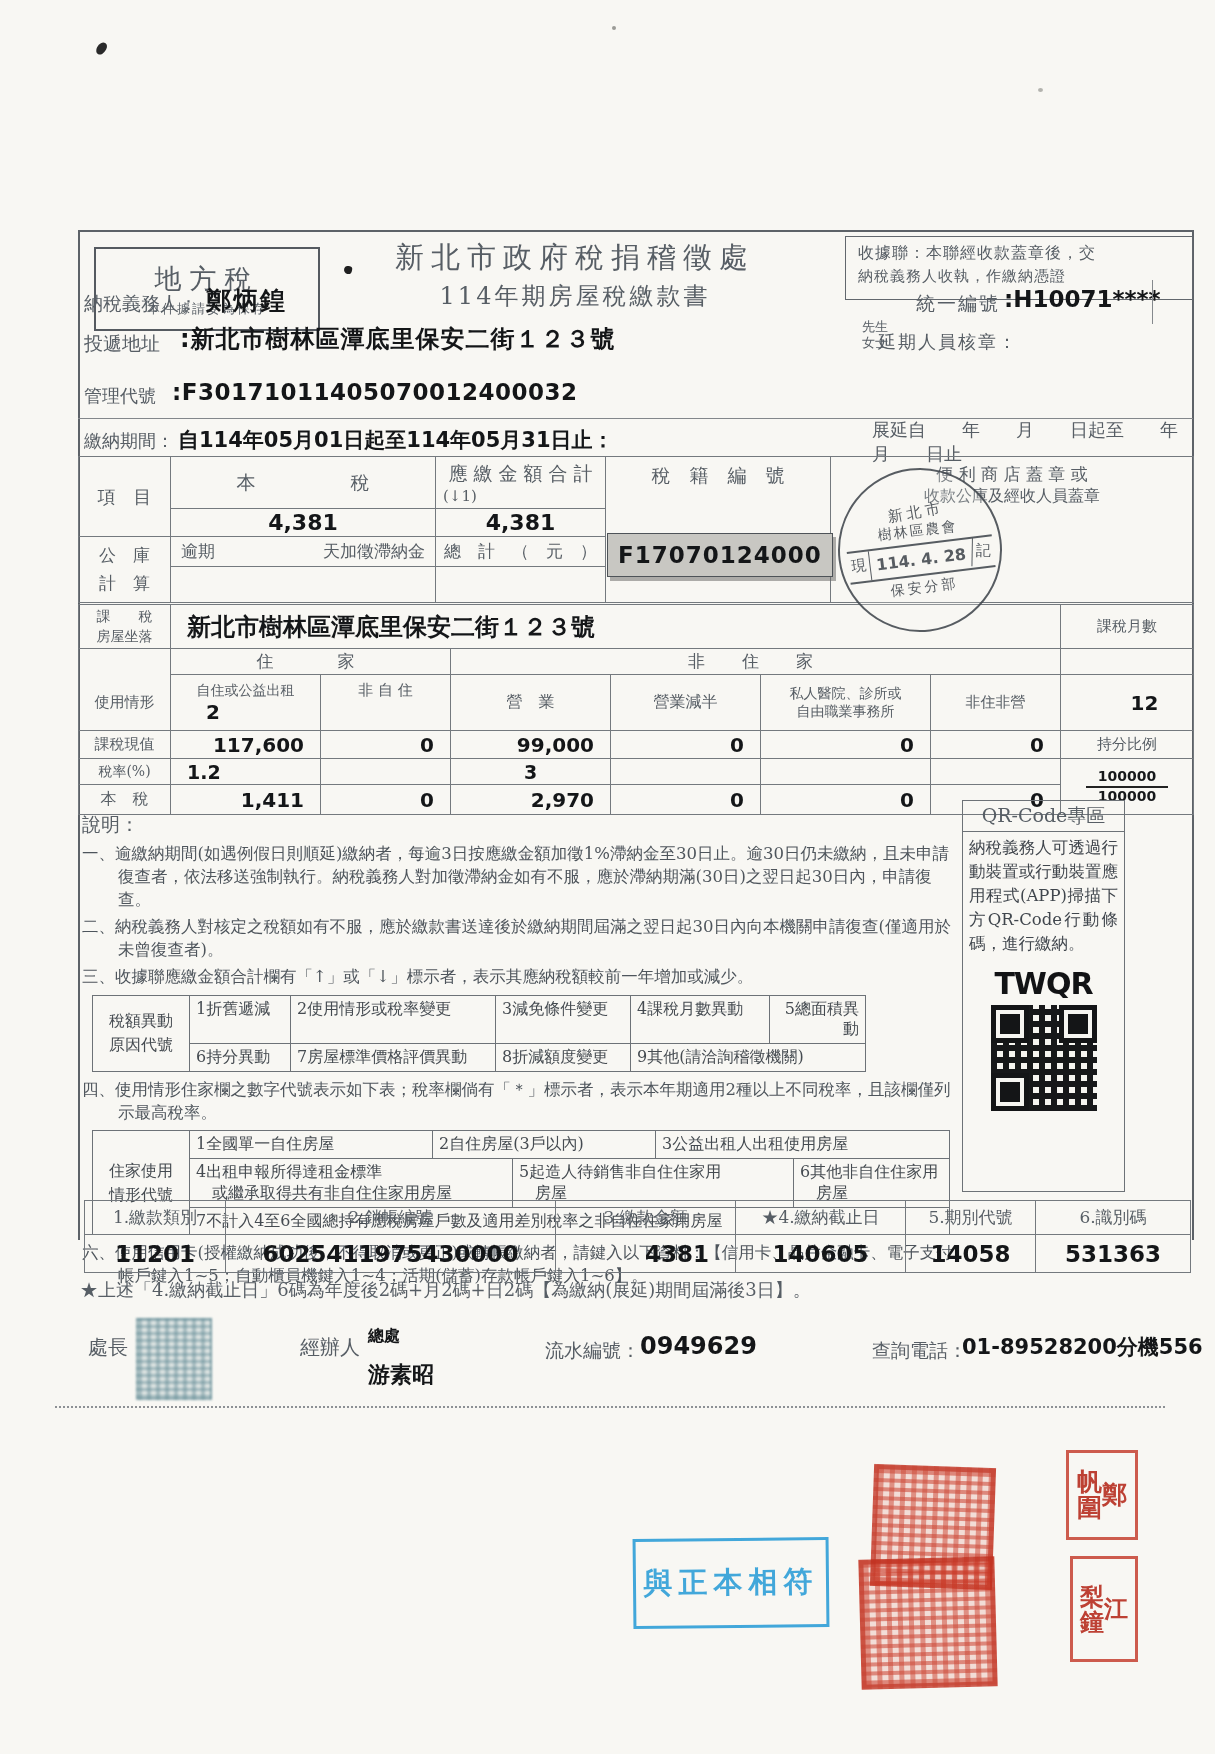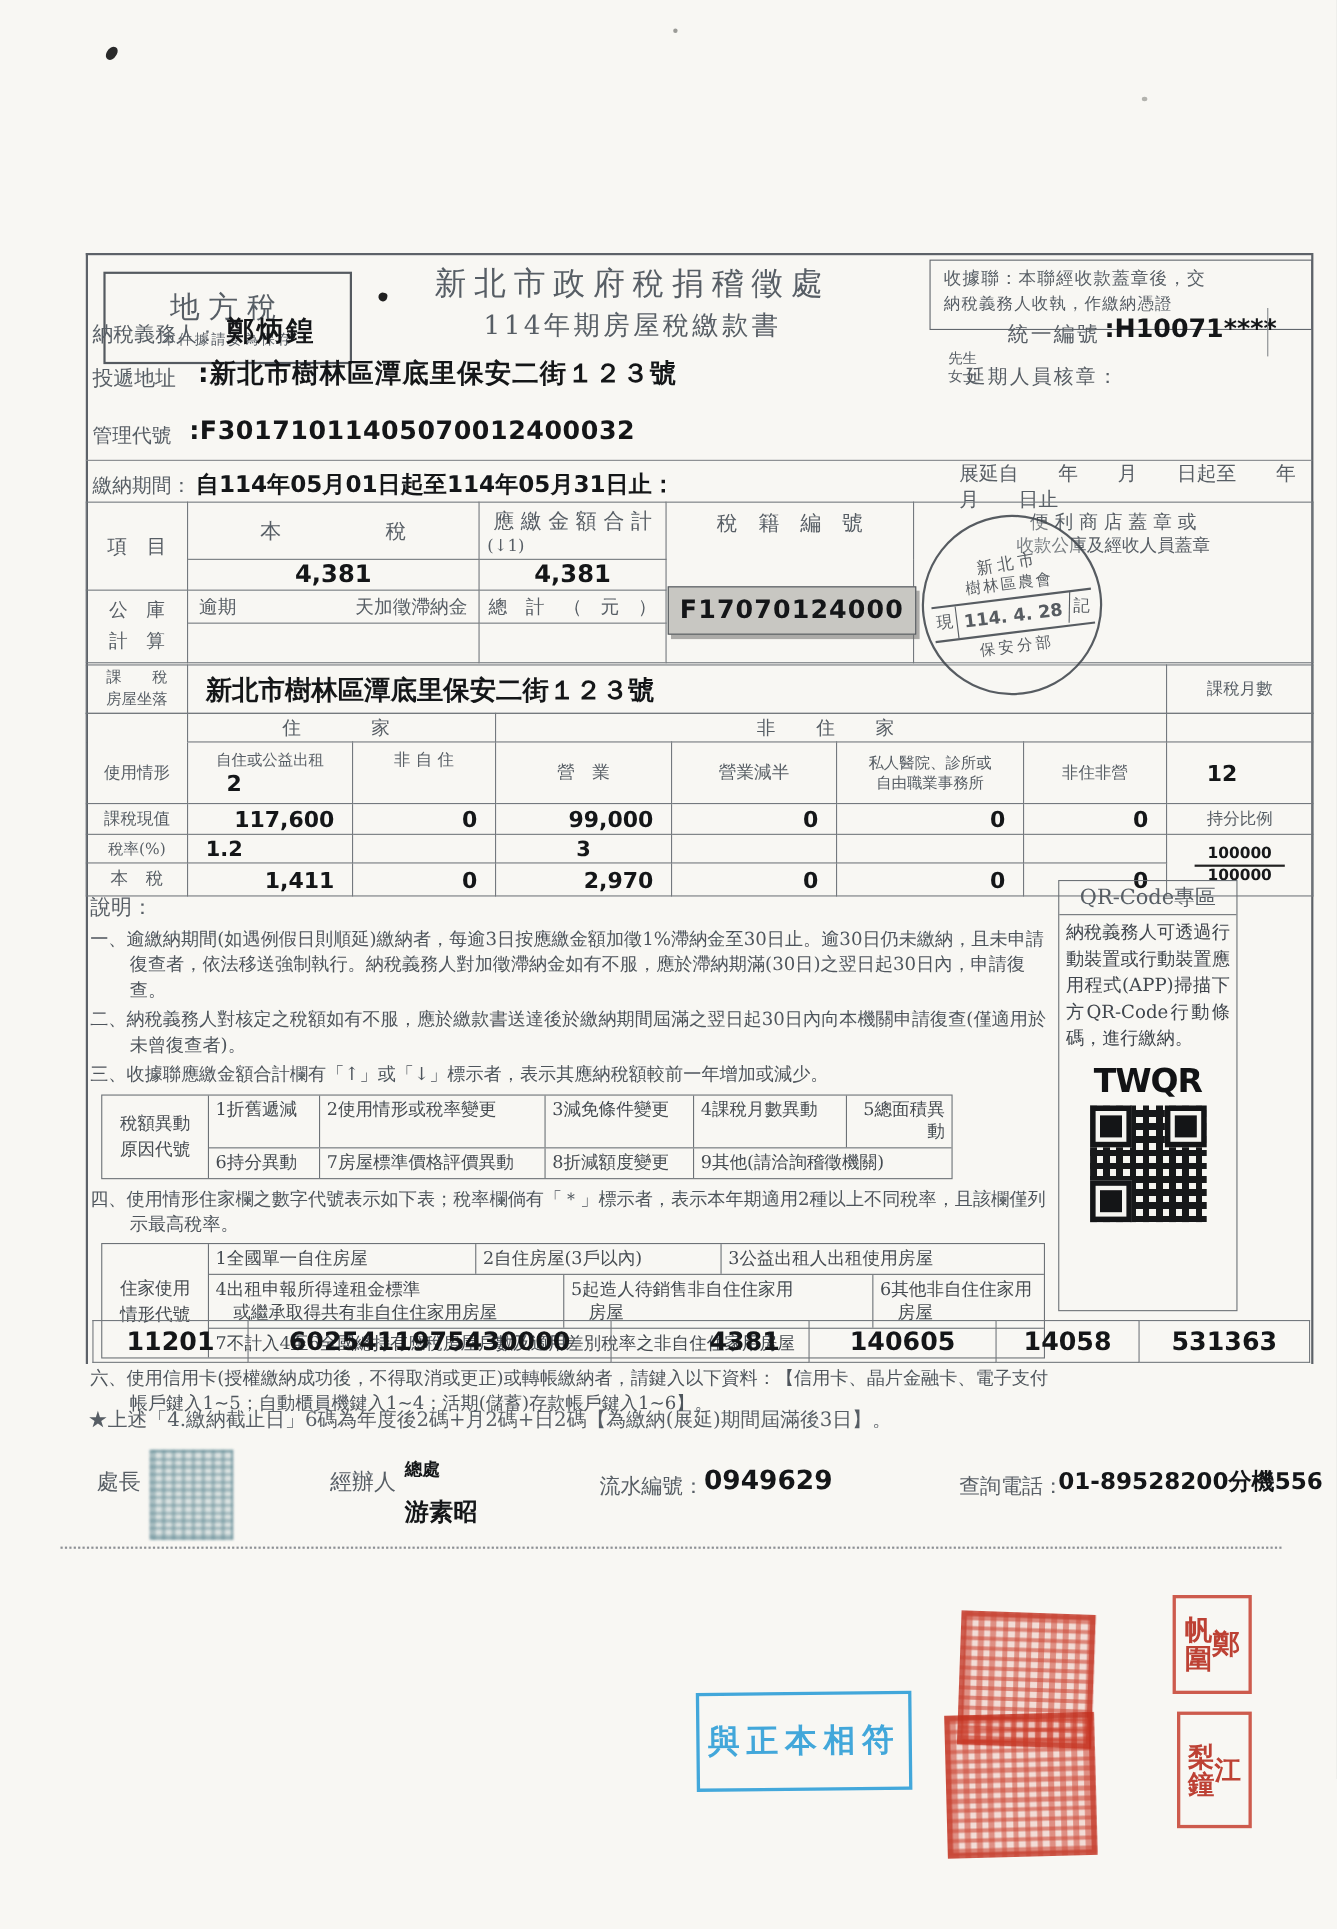--- a/index.html
+++ b/index.html
@@ -201,21 +201,21 @@
         <div class="val" style="font-size:20px;text-align:left;padding-left:34px;">2</div>
       </td>
       <td class="lbl" style="font-size:15px;text-align:center;vertical-align:top;padding-top:6px;">非 自 住</td>
       <td class="lbl" style="font-size:16px;text-align:center;">營　業</td>
       <td class="lbl" style="font-size:16px;text-align:center;">營業減半</td>
       <td style="text-align:center;">
         <div class="lbl" style="font-size:14px;">私人醫院、診所或</div>
         <div class="lbl" style="font-size:14px;">自由職業事務所</div>
       </td>
       <td class="lbl" style="font-size:15px;text-align:center;">非住非營</td>
-      <td class="val" style="font-size:20px;padding-left:36px;">12</td>
+      <td class="val" style="font-size:20px;text-align:center;padding-left:36px;">12</td>
     </tr>
     <tr style="height:28px;">
       <td class="lbl" style="font-size:15px;text-align:center;">課稅現值</td>
       <td class="val num">117,600</td>
       <td class="val num">0</td>
       <td class="val num">99,000</td>
       <td class="val num">0</td>
       <td class="val num">0</td>
       <td class="val num">0</td>
       <td class="lbl" style="font-size:15px;text-align:center;">持分比例</td>
@@ -319,20 +319,28 @@
   <table class="grid abs" style="left:84px;top:1200px;width:1106px;">
     <colgroup>
         <col style="width:141px">
         <col style="width:330px">
         <col style="width:180px">
         <col style="width:170px">
         <col style="width:130px">
         <col style="width:155px">
       </colgroup>
     <tbody>
+        <tr style="height:34px;">
+      <td class="hdr" style="font-size:17px;">1.繳款類別</td>
+      <td class="hdr" style="font-size:17px;">2.銷帳編號</td>
+      <td class="hdr" style="font-size:17px;">3.繳款金額</td>
+      <td class="hdr" style="font-size:17px;">★4.繳納截止日</td>
+      <td class="hdr" style="font-size:17px;">5.期別代號</td>
+      <td class="hdr" style="font-size:17px;">6.識別碼</td>
+    </tr>
     <tr style="height:38px;">
       <td class="val" style="text-align:center;font-size:23px;">11201</td>
       <td class="val" style="text-align:center;font-size:23px;">6025411975430000</td>
       <td class="val" style="text-align:right;padding-right:26px;font-size:23px;">4381</td>
       <td class="val" style="text-align:center;font-size:23px;">140605</td>
       <td class="val" style="text-align:center;font-size:23px;">14058</td>
       <td class="val" style="text-align:center;font-size:23px;">531363</td>
     </tr>
   </tbody>
     </table>

